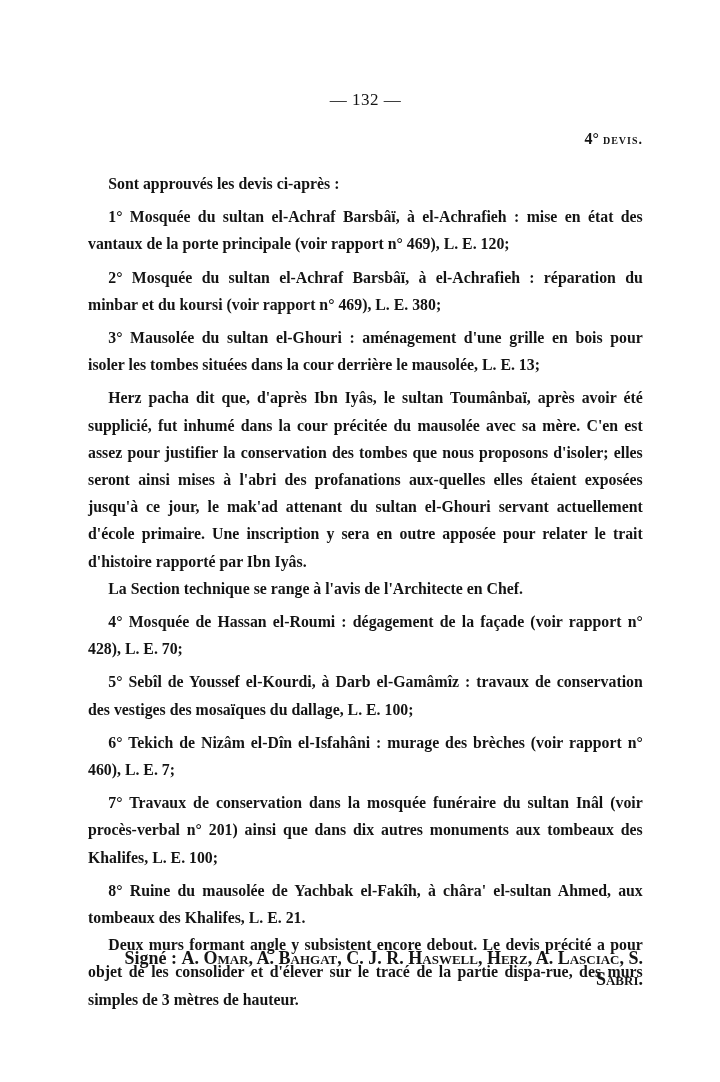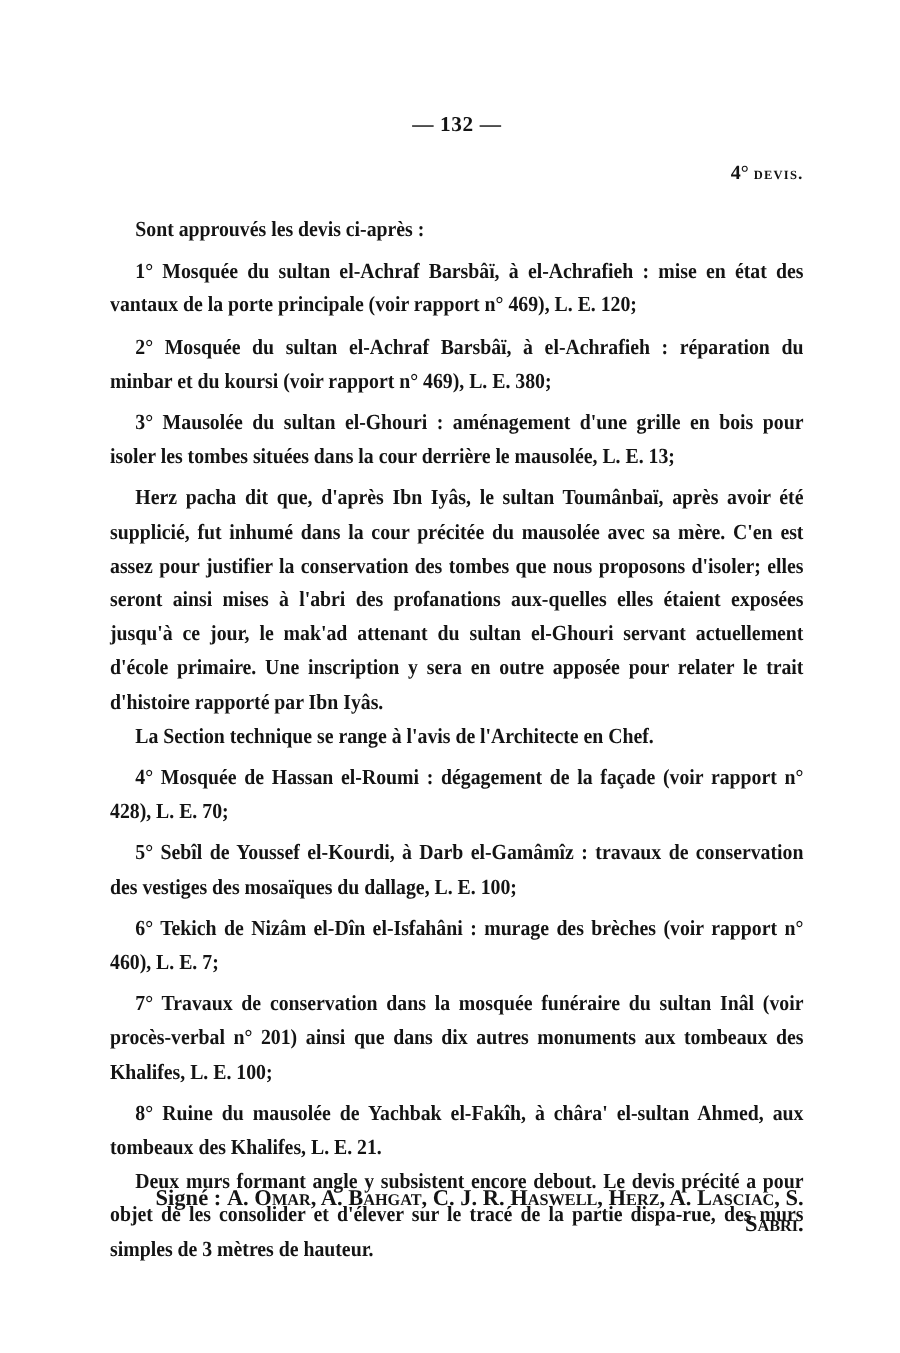--- a/index.html
+++ b/index.html
@@ -1,20 +1,20 @@
 <!DOCTYPE html>
 <html><head>
 <meta charset="utf-8">
 <style>
   html, body { margin: 0; padding: 0; background: #ffffff; }
   body { width: 720px; height: 1082px; position: relative; overflow: hidden;
          font-family: "Liberation Serif", "DejaVu Serif", serif; color: #141414; }
   .page { position: absolute; left: 88px; top: 0; width: 555px; }
   .pagenum { position: absolute; top: 90px; left: 0; width: 100%; text-align: center;
-             font-weight: bold; font-size: 17px; letter-spacing: 0.5px; }
+             font-weight: normal; font-size: 17px; letter-spacing: 0.5px; }
   .heading { position: absolute; top: 130px; left: 0; width: 100%; text-align: right;
              font-weight: bold; font-size: 16px; }
   .heading .sc { font-variant: small-caps; font-size: 14px; letter-spacing: 1px; }
   .body { position: absolute; top: 170px; left: 0; width: 555px;
           font-size: 17.2px; line-height: 27.2px; text-align: justify; font-weight: 600;
           transform: scaleX(0.92); transform-origin: left top; width: 603px; }
   .body p { margin: 0; text-indent: 22px; }
   .body p.gap { margin-top: 6px; }
   .signature { position: absolute; top: 948px; left: 0; width: 555px; text-align: right;
                font-size: 18px; font-weight: 700; }

